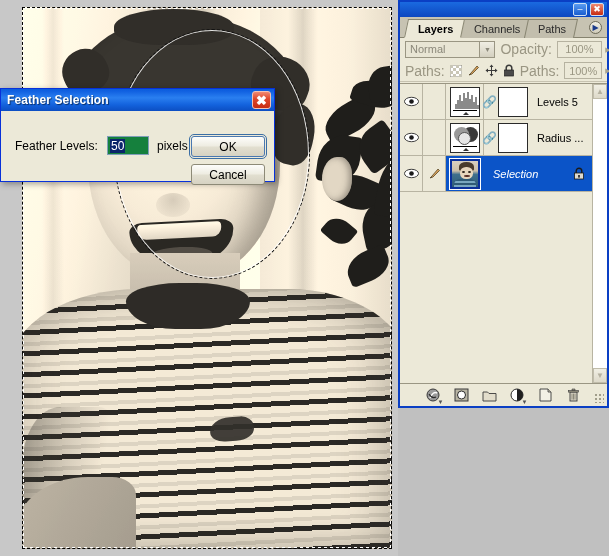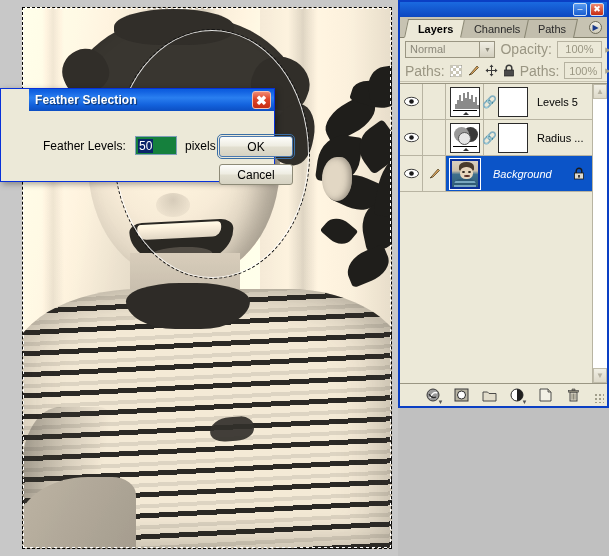--- a/index.html
+++ b/index.html
@@ -172,21 +172,20 @@
   }
 
   
   #feather-dialog {
     position: absolute; left: 0px; top: 88px;
     width: 275px; height: 94px;
     background: #ece9d8;
     border: 1px solid #0831d9;
     box-shadow: 2px 2px 6px rgba(0,0,0,.35);
     z-index: 40;
-    padding-left: 28px;
   }
   #feather-titlebar {
     height: 22px;
     background: linear-gradient(180deg,#0a60dd 0%, #0f5fe0 8%, #2a7ff0 40%, #1362dd 72%, #0c4ec2 100%);
     display: flex; align-items: center;
     padding: 0 2px 0 6px;
     position: relative;
   }
   #feather-title {
     color: #fff; font-size: 12px; font-weight: bold;
@@ -643,21 +642,21 @@
             <div class="photo-thumb" style="background:linear-gradient(180deg,#d8cfc0 0%,#cdbfa8 38%,#3f6f8c 52%,#2f5a76 100%);">
               <div style="position:absolute;left:7px;top:1px;width:15px;height:9px;background:#4a3b2c;border-radius:50% 50% 20% 20%;"></div>
               <div style="position:absolute;left:8px;top:6px;width:13px;height:12px;background:#e8d6bd;border-radius:46%;"></div>
               <div style="position:absolute;left:10px;top:10px;width:3px;height:2px;background:#2a2018;border-radius:50%;"></div>
               <div style="position:absolute;left:16px;top:10px;width:3px;height:2px;background:#2a2018;border-radius:50%;"></div>
               <div style="position:absolute;left:12px;top:14px;width:6px;height:2px;background:#5a3028;border-radius:40%;"></div>
               <div style="position:absolute;left:2px;top:18px;right:2px;bottom:0;background:repeating-linear-gradient(180deg,#2f5a76 0 2px,#7aa7bf 2px 4px);border-radius:6px 6px 0 0;"></div>
             </div>
           </div>
         </div>
-        <div class="layer-name">Background</div>
+        <div class="layer-name">Selection</div>
         <div class="lock-badge">
           <svg width="12" height="13" viewBox="0 0 12 13">
             <path d="M3.2 6 V4 a2.8 2.8 0 0 1 5.6 0 V6" fill="none" stroke="#1a1a1a" stroke-width="1.4"></path>
             <rect x="1.5" y="6" width="9" height="6" fill="#dedace" stroke="#1a1a1a" stroke-width=".8"></rect>
             <rect x="5.2" y="8" width="1.6" height="2.6" fill="#1a1a1a"></rect>
           </svg>
         </div>
       </div>
 
       <div id="list-scrollbar">

